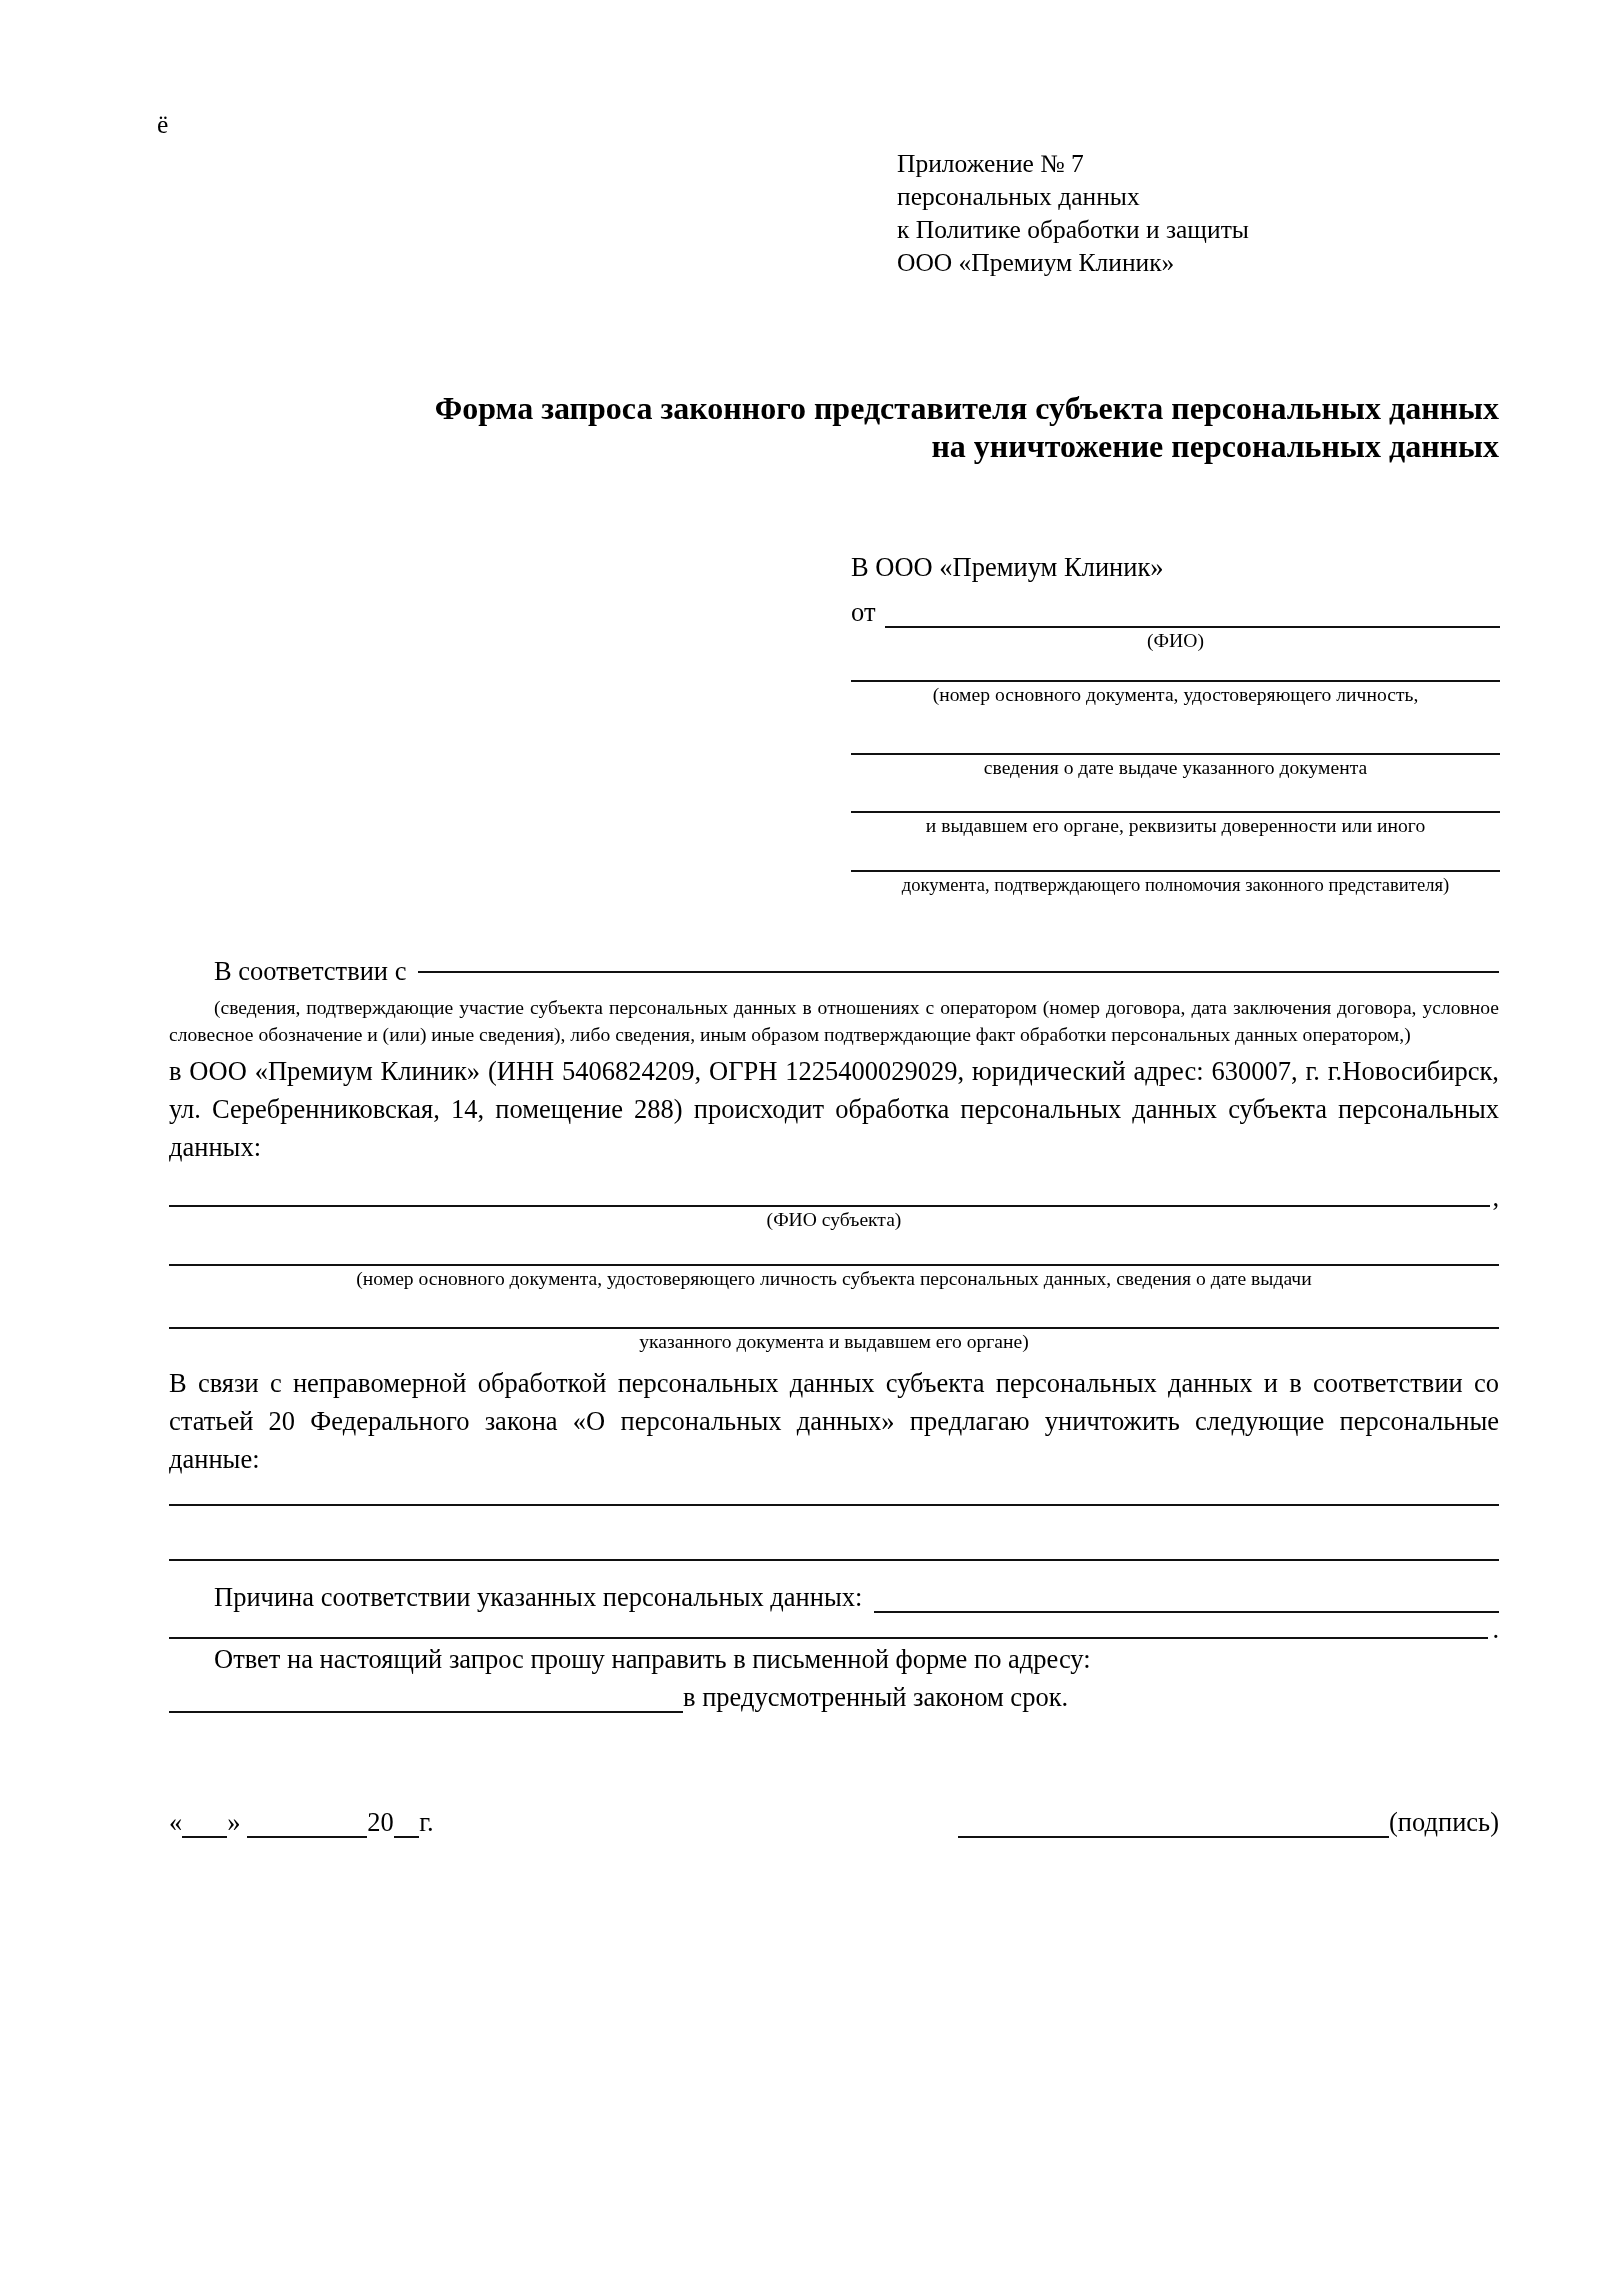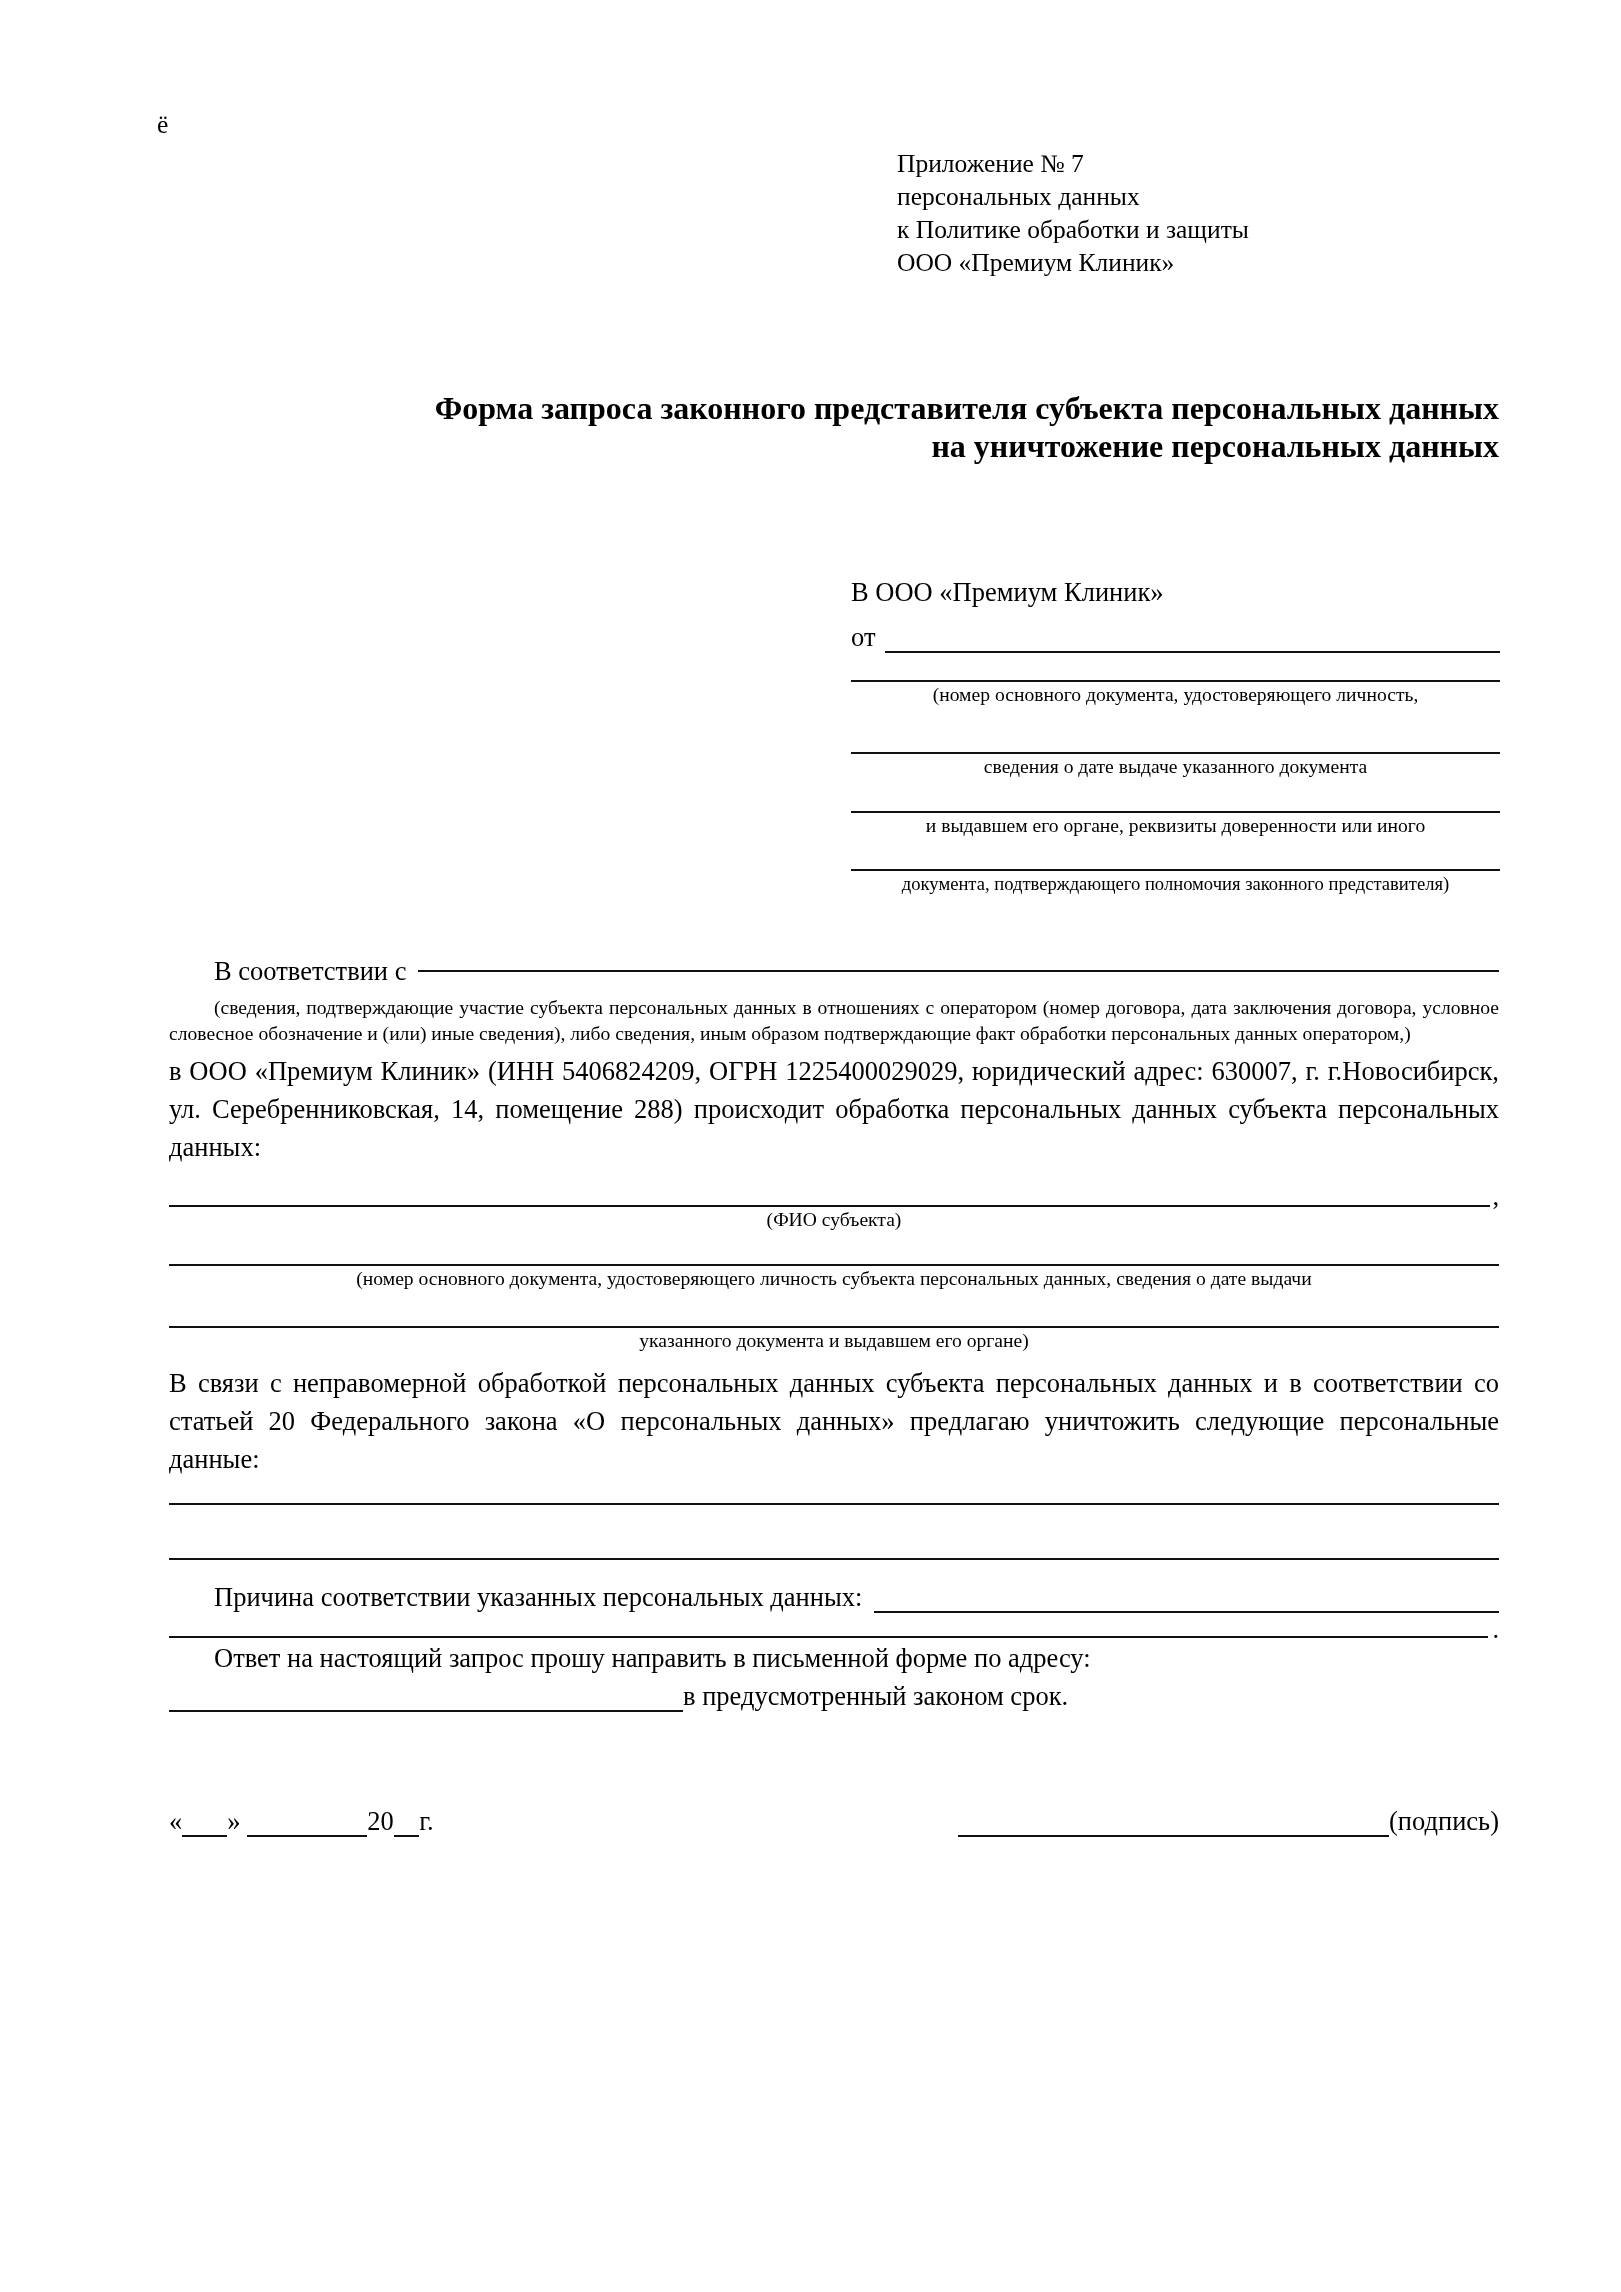--- a/index.html
+++ b/index.html
@@ -14,21 +14,21 @@
     overflow:hidden;
   }
   .content { position:absolute; left:169px; right:122px; top:0; }
 
   .stray { position:absolute; left:157px; top:110px; font-size:25.5px; }
 
   .appendix { margin-top:147px; margin-left:auto; width:602px; font-size:25.5px; line-height:33px; }
 
   .title { margin-top:110px; text-align:right; font-weight:bold; font-size:32px; line-height:38px; }
 
-  .addressee { margin-top:110px; margin-left:682px; width:649px; font-size:26.5px; }
+  .addressee { margin-top:85px; margin-left:682px; width:649px; font-size:26.5px; }
   .addr-to { line-height:35px; margin-bottom:3.9px; }
   .row { display:flex; align-items:flex-end; }
   .fill { flex:1 1 auto; border-bottom:2.9px solid #111; }
   .addr-from { height:39px; }
   .addr-from .label { padding-right:9.8px; }
   .cap { font-size:19.6px; line-height:25.5px; text-align:center; white-space:nowrap; }
   .blank { border-bottom:2.9px solid #111; }
   .b1 { height:29px; } .b2 { height:47px; } .b3 { height:33px; } .b4 { height:33px; }
   .cap-sm { font-size:18.6px; }
 
@@ -91,20 +91,21 @@
       <div>Форма запроса законного представителя субъекта персональных данных</div>
       <div>на уничтожение персональных данных</div>
     </div>
 
     <div class="addressee">
       <div class="addr-to">В ООО «Премиум Клиник»</div>
       <div class="row addr-from">
         <span class="label">от</span>
         <span class="fill"></span>
       </div>
+      <div class="cap">(ФИО)</div>
 
       <div class="blank b1"></div>
       <div class="cap">(номер основного документа, удостоверяющего личность,</div>
 
       <div class="blank b2"></div>
       <div class="cap">сведения о дате выдаче указанного документа</div>
 
       <div class="blank b3"></div>
       <div class="cap">и выдавшем его органе, реквизиты доверенности или иного</div>
 

